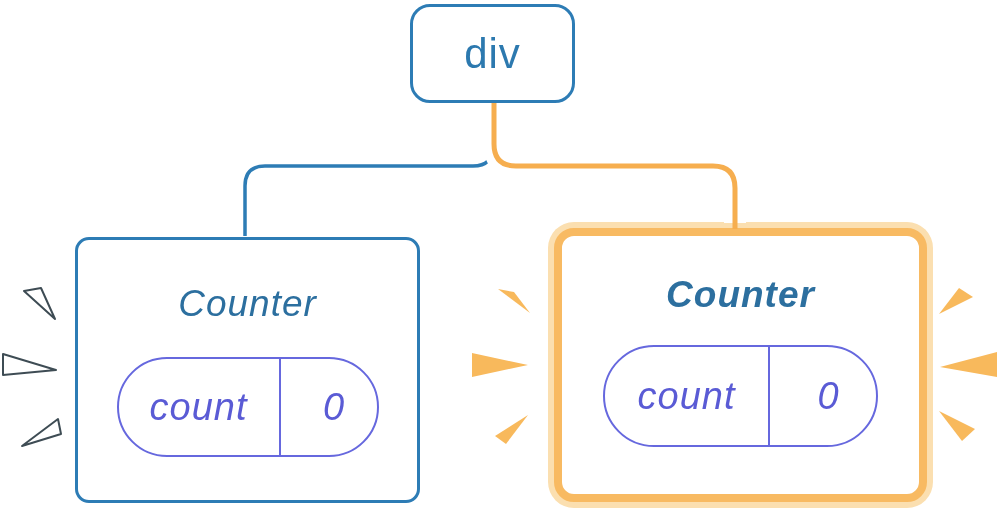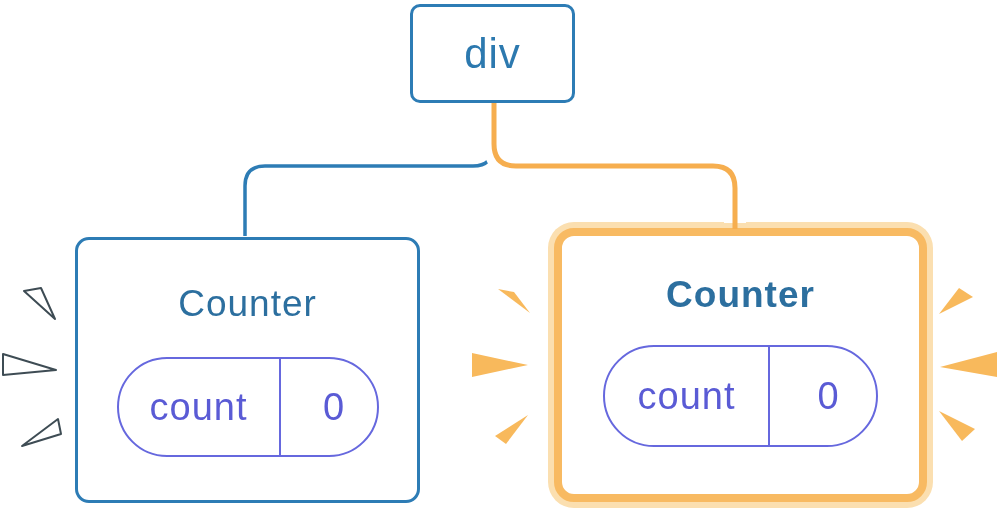--- a/index.html
+++ b/index.html
@@ -6,25 +6,25 @@
     --blue:#2D7CB5; --blue-text:#2C79AF; --title-blue:#2C6F9F;
     --purple-text:#5A5BD5; --purple-border:#6668DE;
     --orange-line:#F6AE4F; --orange-border:#F8BA62; --orange-glow:#FBDFB0;
     --spark-orange:#F8B95C; --spark-outline:#3E4C54; --card-bg:#FFFFFF;
   }
   *{box-sizing:border-box;margin:0;padding:0}
   body{background:#fff;font-family:"Liberation Sans",sans-serif;}
   .stage{position:relative;width:999px;height:515px;background:#fff;overflow:hidden;}
 
   .node{position:absolute;left:410px;top:4px;width:165px;height:99px;
-    background:var(--card-bg);border:3.5px solid var(--blue);border-radius:10px;
+    background:var(--card-bg);border:3.5px solid var(--blue);border-radius:20px;
     display:flex;align-items:center;justify-content:center;z-index:2;}
   .node-label{font-size:42px;color:var(--blue-text);letter-spacing:1px;}
 
-  .card{position:absolute;z-index:2;}
+  .card{position:absolute;z-index:2;font-style:italic;}
   .card-left{left:75px;top:237px;width:345px;height:266px;background:var(--card-bg);
     border:3px solid var(--blue);border-radius:14px;}
   .card-right-outer{left:548px;top:222px;width:385px;height:286px;
     background:var(--orange-glow);border-radius:26px;padding:6px;}
   .card-right-inner{width:100%;height:100%;background:var(--card-bg);
     border:8px solid var(--orange-border);border-radius:20px;}
 
   .card-title{display:block;text-align:center;font-size:37px;line-height:38px;
     color:var(--title-blue);letter-spacing:1px;}
   .card-left .card-title{margin-top:45px;}

